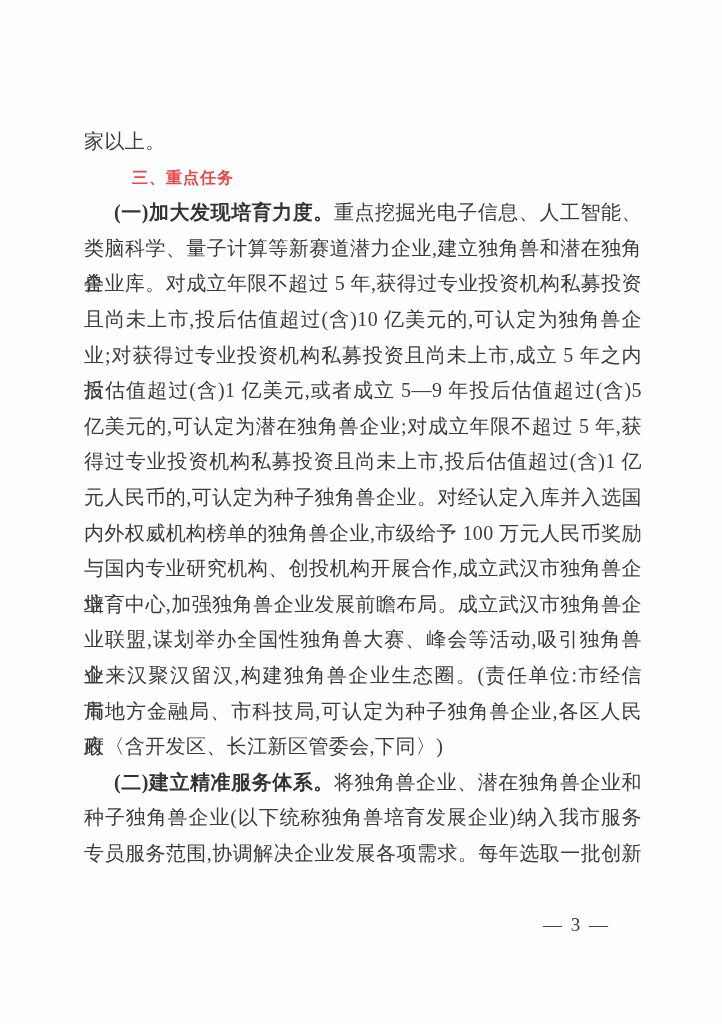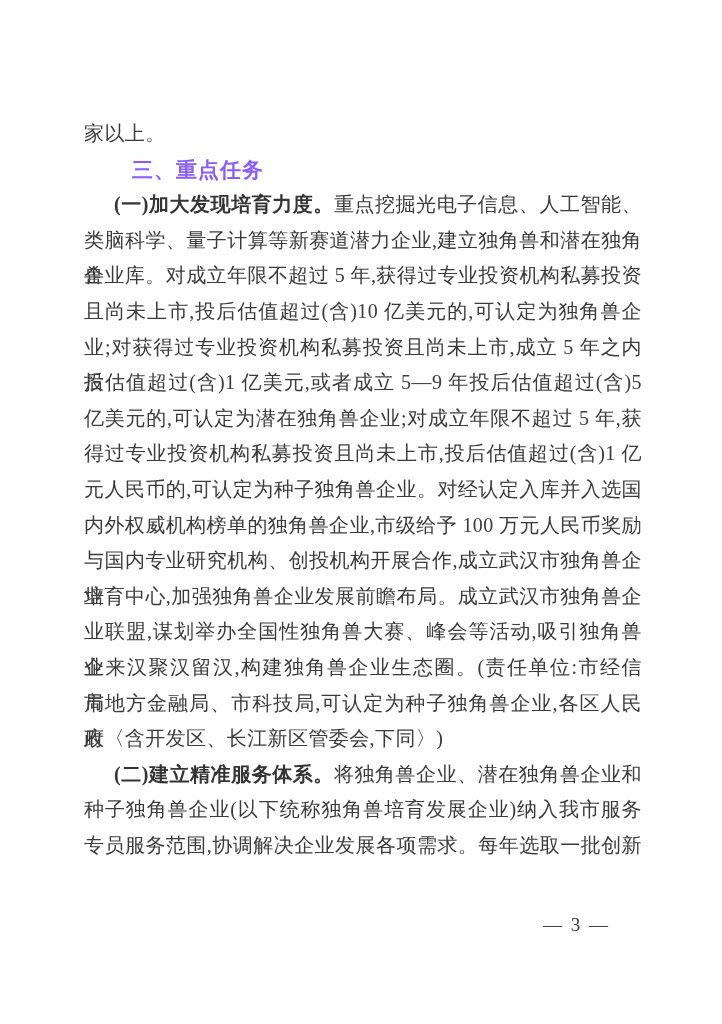--- a/index.html
+++ b/index.html
@@ -12,21 +12,21 @@
     width: 722px;
     height: 1024px;
     background: #fefefe;
     overflow: hidden;
     font-family: "Liberation Serif", "DejaVu Serif", serif;
     color: #3b3b3b;
   }
   .text-block {
     position: absolute;
     left: 84px;
-    top: 116px;
+    top: 124px;
     width: 558px;
   }
   .line {
     height: 35.6px;
     line-height: 35.6px;
     font-size: 20px;
     white-space: nowrap;
     letter-spacing: 0.4px;
   }
   .just {
@@ -34,24 +34,24 @@
     text-align: justify;
     text-align-last: justify;
     -moz-text-align-last: justify;
   }
   .indent-para {
     text-indent: 30px;
   }
   .heading {
     font-family: "Liberation Sans", "DejaVu Sans", sans-serif;
     font-weight: 700;
-    font-size: 21px;
+    font-size: 16px;
     text-indent: 48px;
     letter-spacing: 1px;
-    color: #8b5cf6;
+    color: #ef4444;
   }
   .lead {
     font-weight: 700;
     color: #343434;
   }
   .page-number {
     position: absolute;
     left: 543px;
     top: 909px;
     height: 32px;

